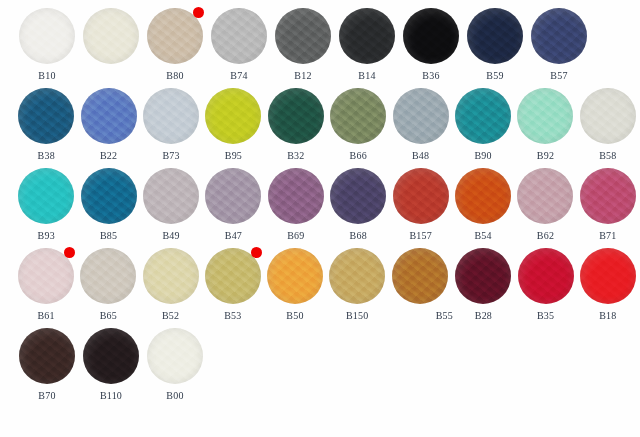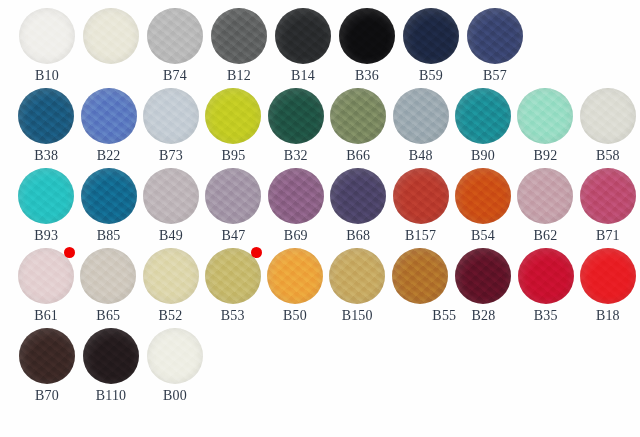--- a/index.html
+++ b/index.html
@@ -87,21 +87,21 @@
     width: 11px;
     height: 11px;
     border-radius: 50%;
     top: -1px;
     right: -1px;
     z-index: 3;
   }
 
   .swatch-label {
     margin-top: 6px;
-    font-size: 14px;
+    font-size: 10px;
     line-height: 12px;
     letter-spacing: 0.2px;
     color: #2f3a4a;
     text-align: center;
     white-space: nowrap;
     font-family: "Liberation Serif", "DejaVu Serif", serif;
   }
 </style>
 </head>
 <body>
@@ -116,20 +116,27 @@
         <div class="swatch-label" style="color: rgb(47, 58, 74);">B10</div>
       </div>
       <div class="swatch-cell">
         <div class="swatch-disc-wrap">
           <div class="swatch-disc" style="background: rgb(233, 231, 216);"></div>
         </div>
         <div class="swatch-label" style="color: rgb(47, 58, 74); margin-top: 47px;">B11</div>
       </div>
       <div class="swatch-cell">
         <div class="swatch-disc-wrap">
+          <div class="swatch-disc" style="background: rgb(205, 189, 168);"></div>
+          <span class="swatch-marker" style="background: rgb(240, 0, 0);"></span>
+        </div>
+        <div class="swatch-label" style="color: rgb(47, 58, 74);">B80</div>
+      </div>
+      <div class="swatch-cell">
+        <div class="swatch-disc-wrap">
           <div class="swatch-disc" style="background: rgb(185, 185, 185);"></div>
         </div>
         <div class="swatch-label" style="color: rgb(47, 58, 74);">B74</div>
       </div>
       <div class="swatch-cell">
         <div class="swatch-disc-wrap">
           <div class="swatch-disc" style="background: rgb(93, 95, 95);"></div>
         </div>
         <div class="swatch-label" style="color: rgb(47, 58, 74);">B12</div>
       </div>

